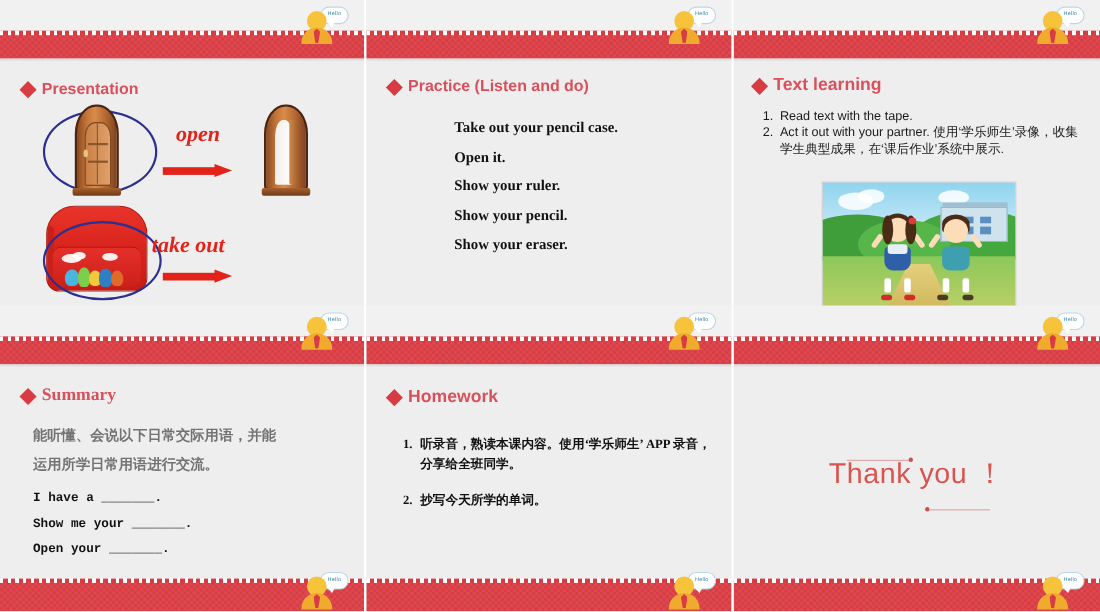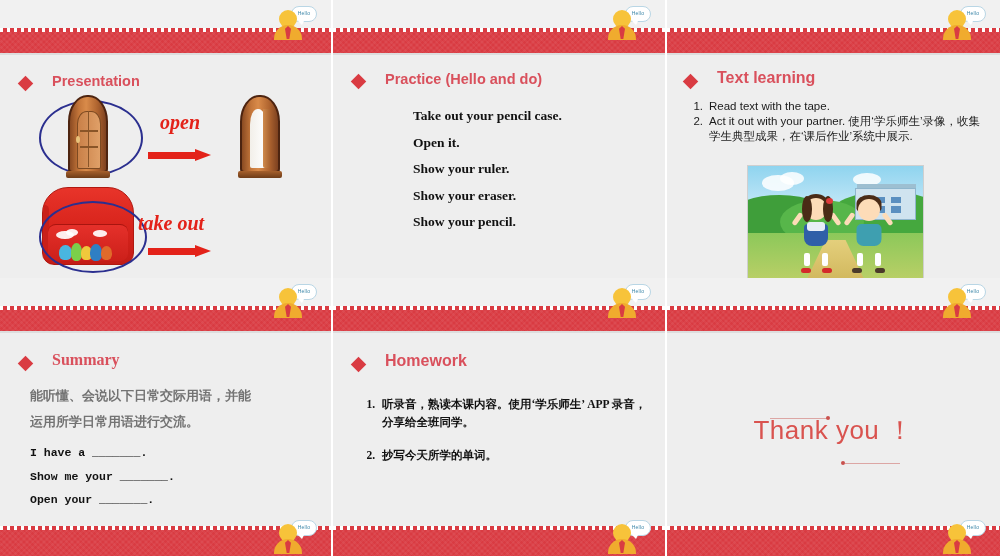--- a/index.html
+++ b/index.html
@@ -93,21 +93,21 @@
     content:"";position:absolute;left:6px;bottom:-4px;
     border-left:4px solid transparent;border-right:2px solid transparent;
     border-top:4px solid #ffffff;
   }
 
   
   .body-area{
     position:absolute;left:0;top:55px;right:0;bottom:0;
   }
   .heading{
-    display:flex;align-items:flex-end;gap:21px;
+    display:flex;align-items:center;gap:7px;
     color:#d9505c;font-weight:bold;
   }
   .dia{
     width:11px;height:11px;background:#d93b42;
     transform:rotate(45deg);flex:none;
   }
   .h-pres{position:absolute;left:20px;top:18px;font-size:14.5px;}
   .h-prac{position:absolute;left:20px;top:16px;font-size:14.5px;}
   .h-text{position:absolute;left:18px;top:14px;font-size:16px;}
   .h-summ{position:absolute;left:20px;top:18px;font-size:16px;
@@ -359,28 +359,28 @@
     <div class="wm top">
       <div class="bub">Hello</div>
       <div class="head"></div>
       <div class="body"></div>
       <div class="tie"></div>
     </div>
 
     <div class="body-area">
       <div class="heading h-prac">
         <span class="dia"></span>
-        <span>Practice  (Hello and do)</span>
+        <span>Practice  (Listen and do)</span>
       </div>
       <div class="prac-list">
         <div>Take out your pencil case.</div>
         <div>Open it.</div>
         <div>Show your ruler.</div>
+        <div>Show your pencil.</div>
         <div>Show your eraser.</div>
-        <div>Show your pencil.</div>
       </div>
     </div>
   </div>
 
   <div class="slide last">
     <div class="top-strip"></div>
     <div class="band"></div>
     <div class="band-notch"></div>
     <div class="band-shadow"></div>
 

